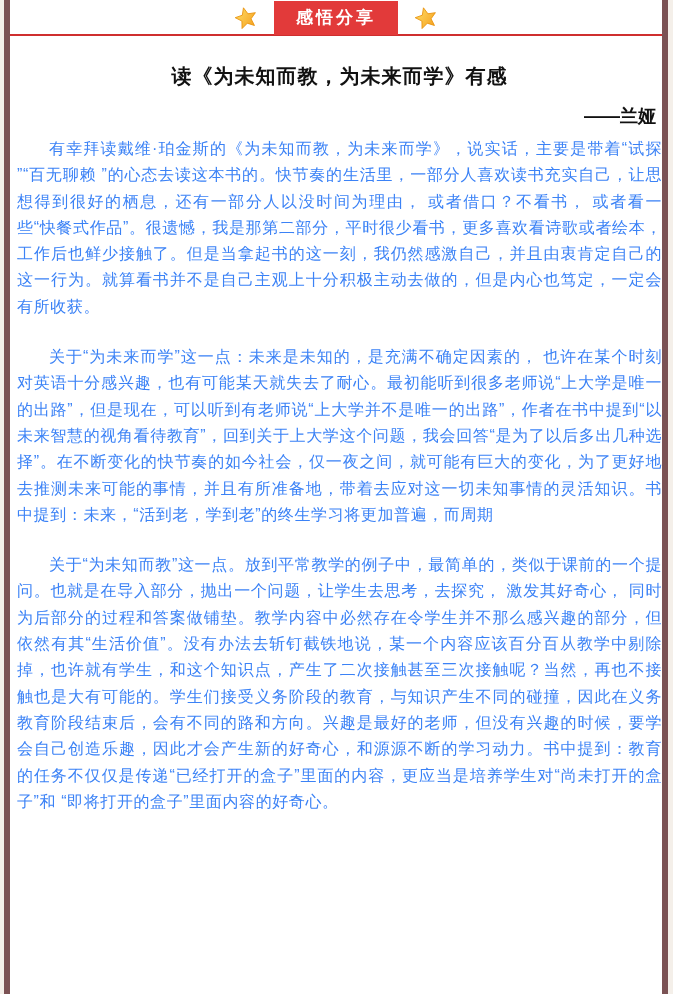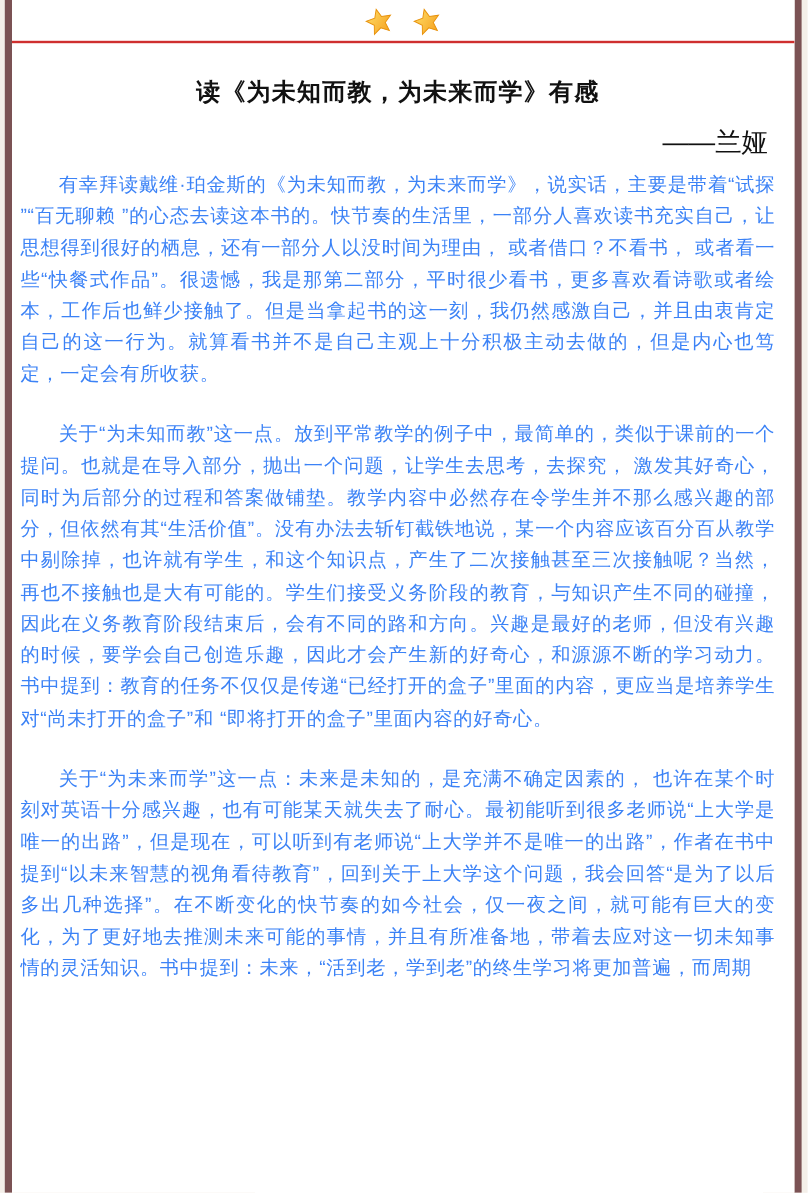--- a/index.html
+++ b/index.html
@@ -21,27 +21,27 @@
   }
   .header-rule{
     position:absolute;left:0;right:0;top:34px;height:2px;background:#cf2f2f;
   }
   .badge{
     background:#e23a3a;color:#ffffff;font-weight:bold;font-size:17px;
     letter-spacing:3px;padding:0 22px;height:34px;line-height:34px;
     position:relative;z-index:2;text-align:center;
   }
   .star{width:24px;height:24px;position:relative;z-index:2;}
-  .article{padding:0 16px 0 7px;}
+  .article{padding:0 0 0 7px;}
   .article-title{
     margin:27px 0 0 0;text-align:center;font-size:20px;font-weight:bold;
     color:#111111;letter-spacing:1px;
   }
   .article-author{
-    margin:14px 0 0 0;text-align:right;font-size:22px;font-weight:normal;
+    margin:14px 0 0 0;text-align:right;font-size:18px;font-weight:bold;
     color:#111111;padding-right:6px;
   }
   .article-body{margin-top:8px;}
   .article-body p{
     margin:0 0 24px 0;font-size:16px;line-height:26.3px;color:#3b82f6;
     text-align:justify;text-indent:2em;letter-spacing:0.6px;
   }
 </style>
 </head>
 <body>
@@ -59,38 +59,39 @@
         <defs>
           <linearGradient id="starGrad1" x1="0" y1="0" x2="1" y2="1">
             <stop offset="0" stop-color="#ffe06a"></stop>
             <stop offset="1" stop-color="#f59d1a"></stop>
           </linearGradient>
         </defs>
         <path d="M12 1.5 L14.9 8.4 L22.4 9.1 L16.7 14 L18.4 21.3 L12 17.4 L5.6 21.3 L7.3 14 L1.6 9.1 L9.1 8.4 Z" fill="url(#starGrad1)" stroke="#e8920c" stroke-width="0.8"></path>
       </svg>
     </span>
 
+    <div class="badge">感悟分享</div>
 
     <span class="star">
       <svg viewBox="0 0 24 24" width="24" height="24" style="transform:rotate(-14deg);">
         <defs>
           <linearGradient id="starGrad2" x1="0" y1="0" x2="1" y2="1">
             <stop offset="0" stop-color="#ffe06a"></stop>
             <stop offset="1" stop-color="#f59d1a"></stop>
           </linearGradient>
         </defs>
         <path d="M12 1.5 L14.9 8.4 L22.4 9.1 L16.7 14 L18.4 21.3 L12 17.4 L5.6 21.3 L7.3 14 L1.6 9.1 L9.1 8.4 Z" fill="url(#starGrad2)" stroke="#e8920c" stroke-width="0.8"></path>
       </svg>
     </span>
   </div>
 
   <div class="article">
     <h1 class="article-title">读《为未知而教，为未来而学》有感</h1>
     <div class="article-author">——兰娅</div>
 
     <div class="article-body">
       <p>有幸拜读戴维·珀金斯的《为未知而教，为未来而学》，说实话，主要是带着“试探 ”“百无聊赖 ”的心态去读这本书的。快节奏的生活里，一部分人喜欢读书充实自己，让思想得到很好的栖息，还有一部分人以没时间为理由， 或者借口？不看书， 或者看一些“快餐式作品”。很遗憾，我是那第二部分，平时很少看书，更多喜欢看诗歌或者绘本，工作后也鲜少接触了。但是当拿起书的这一刻，我仍然感激自己，并且由衷肯定自己的这一行为。就算看书并不是自己主观上十分积极主动去做的，但是内心也笃定，一定会有所收获。</p>
+      <p>关于“为未来而学”这一点：未来是未知的，是充满不确定因素的， 也许在某个时刻对英语十分感兴趣，也有可能某天就失去了耐心。最初能听到很多老师说“上大学是唯一的出路”，但是现在，可以听到有老师说“上大学并不是唯一的出路”，作者在书中提到“以未来智慧的视角看待教育”，回到关于上大学这个问题，我会回答“是为了以后多出几种选择”。在不断变化的快节奏的如今社会，仅一夜之间，就可能有巨大的变化，为了更好地去推测未来可能的事情，并且有所准备地，带着去应对这一切未知事情的灵活知识。书中提到：未来，“活到老，学到老”的终生学习将更加普遍，而周期</p>
       <p>关于“为未知而教”这一点。放到平常教学的例子中，最简单的，类似于课前的一个提问。也就是在导入部分，抛出一个问题，让学生去思考，去探究， 激发其好奇心， 同时为后部分的过程和答案做铺垫。教学内容中必然存在令学生并不那么感兴趣的部分，但依然有其“生活价值”。没有办法去斩钉截铁地说，某一个内容应该百分百从教学中剔除掉，也许就有学生，和这个知识点，产生了二次接触甚至三次接触呢？当然，再也不接触也是大有可能的。学生们接受义务阶段的教育，与知识产生不同的碰撞，因此在义务教育阶段结束后，会有不同的路和方向。兴趣是最好的老师，但没有兴趣的时候，要学会自己创造乐趣，因此才会产生新的好奇心，和源源不断的学习动力。书中提到：教育的任务不仅仅是传递“已经打开的盒子”里面的内容，更应当是培养学生对“尚未打开的盒子”和 “即将打开的盒子”里面内容的好奇心。</p>
-      <p>关于“为未来而学”这一点：未来是未知的，是充满不确定因素的， 也许在某个时刻对英语十分感兴趣，也有可能某天就失去了耐心。最初能听到很多老师说“上大学是唯一的出路”，但是现在，可以听到有老师说“上大学并不是唯一的出路”，作者在书中提到“以未来智慧的视角看待教育”，回到关于上大学这个问题，我会回答“是为了以后多出几种选择”。在不断变化的快节奏的如今社会，仅一夜之间，就可能有巨大的变化，为了更好地去推测未来可能的事情，并且有所准备地，带着去应对这一切未知事情的灵活知识。书中提到：未来，“活到老，学到老”的终生学习将更加普遍，而周期</p>
     </div>
   </div>
 
 </div>
 
 </body></html>

